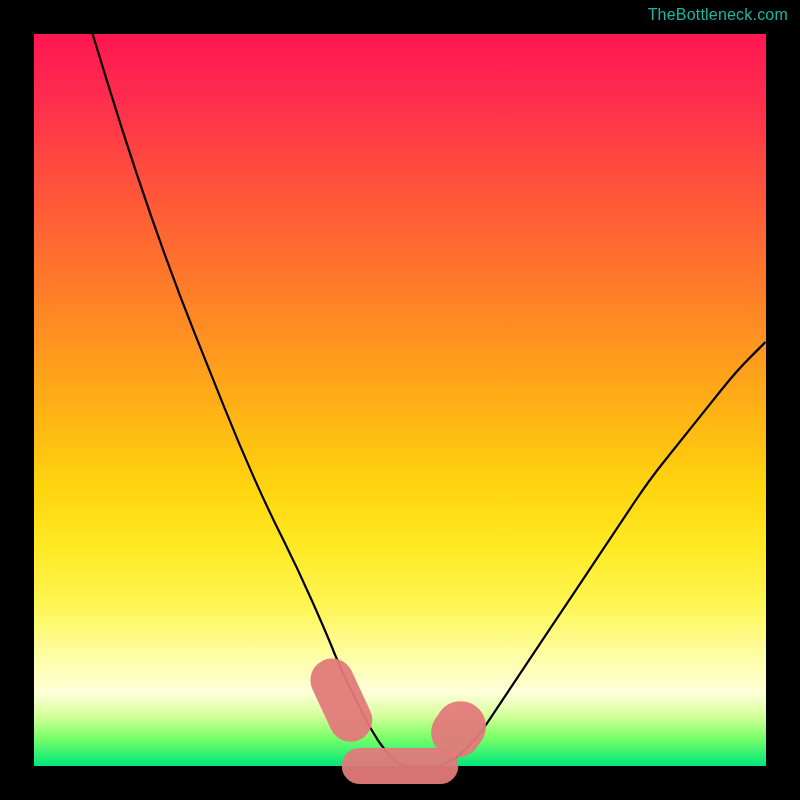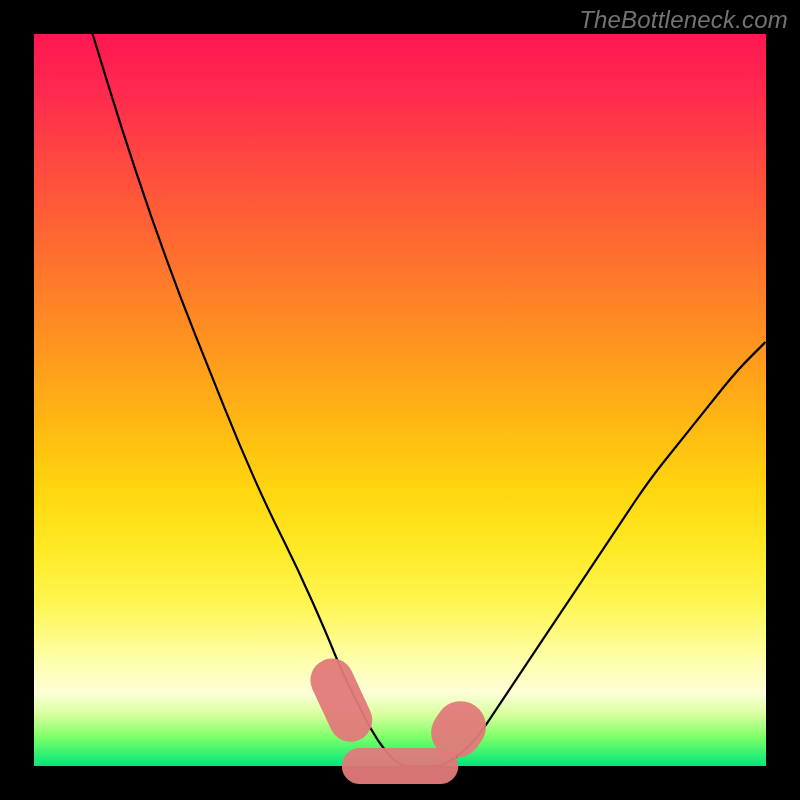--- a/index.html
+++ b/index.html
@@ -41,25 +41,24 @@
       #feffd8 90%,
       #d7ff9e 93%,
       #7fff68 96%,
       #00e77a 100%
     );
   }
   .watermark {
     position: absolute;
     top: 6px;
     right: 12px;
-    color: #737373;
-    font-size: 24px;
+    color: #14b8a6;
+    font-size: 16px;
     font-weight: 500;
     letter-spacing: 0.2px;
-    font-style: italic;
   }
   svg.curve {
     position: absolute;
     top: 0;
     left: 0;
     width: 732px;
     height: 732px;
     overflow: visible;
   }
 </style>

